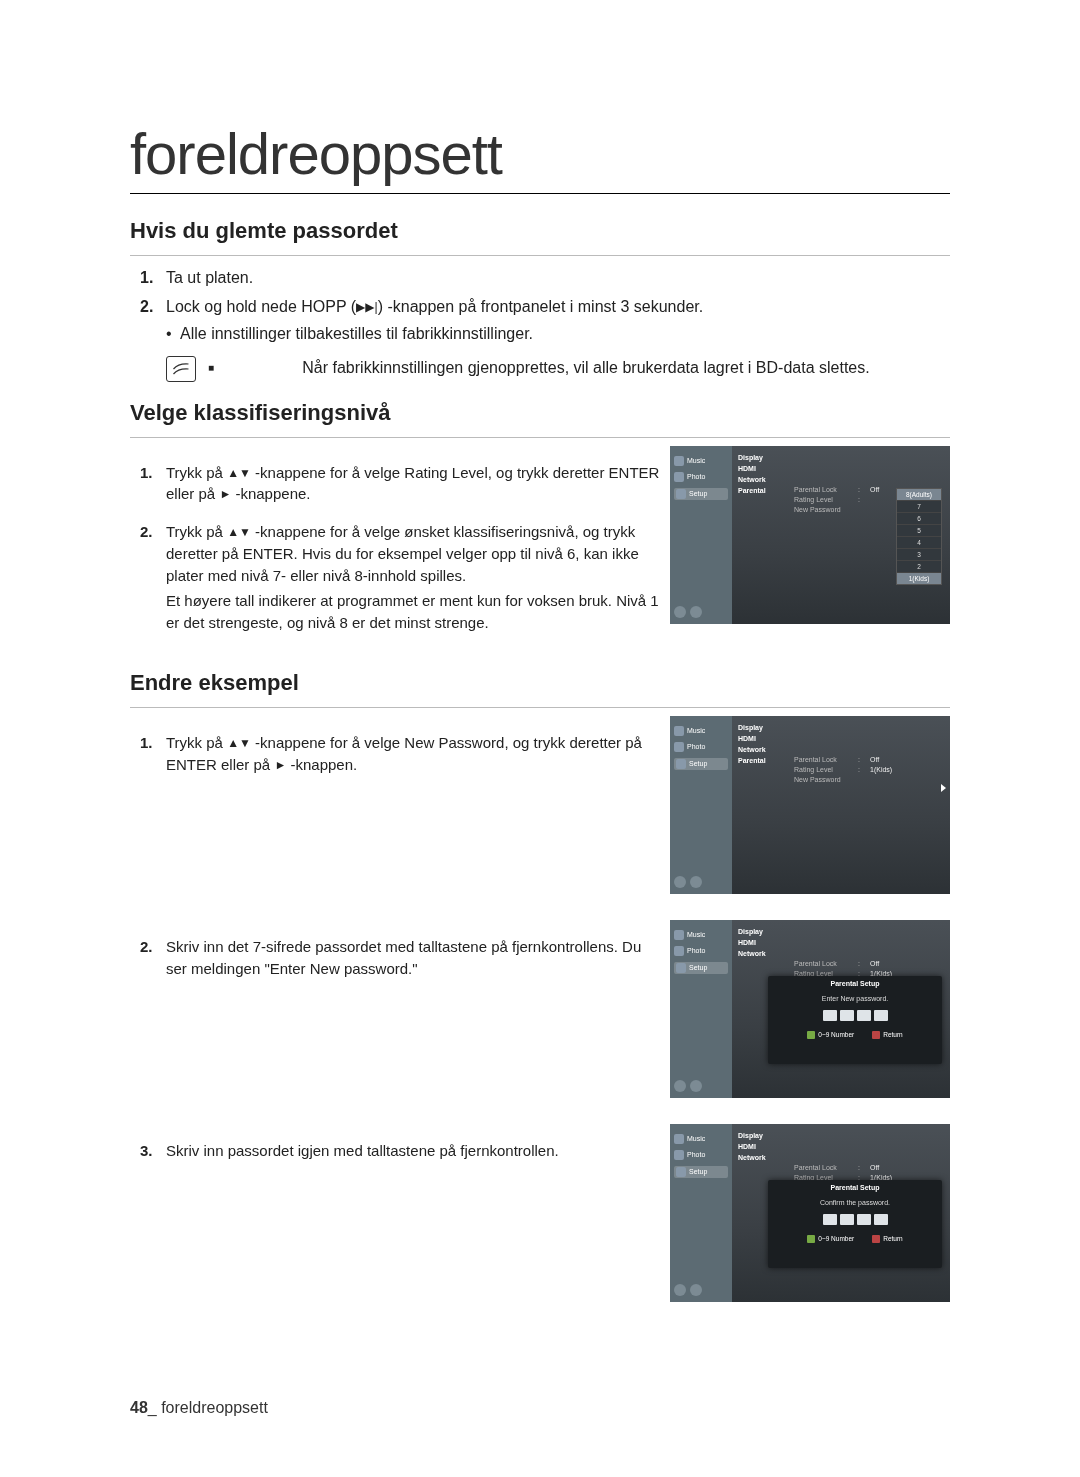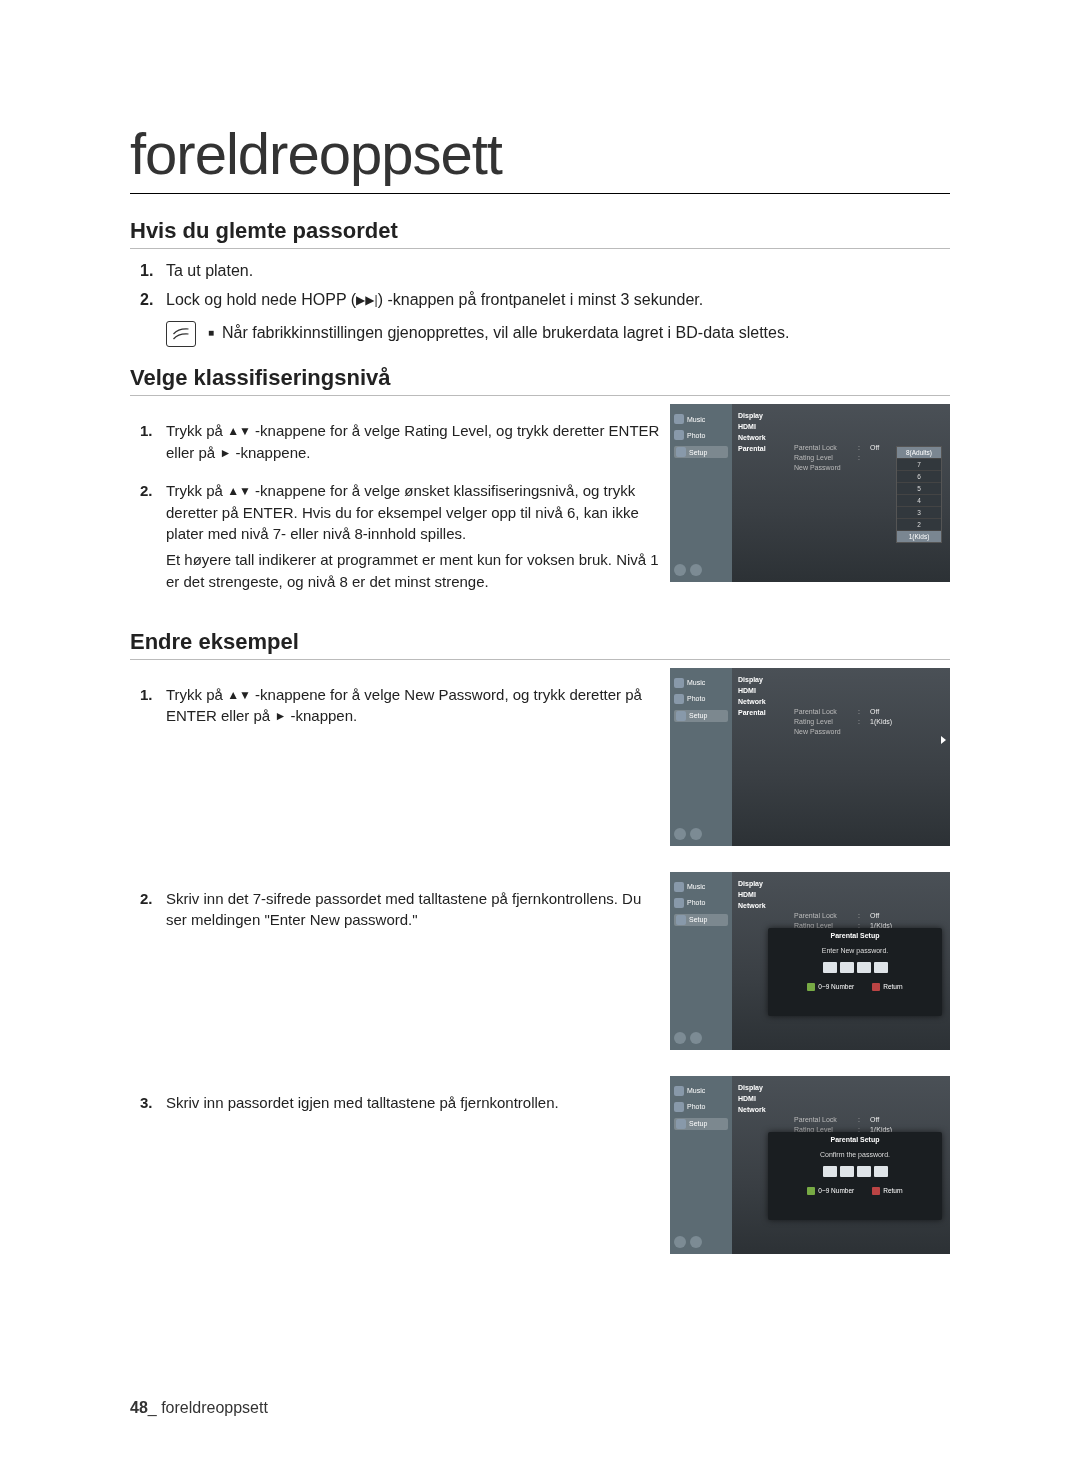--- a/index.html
+++ b/index.html
@@ -20,21 +20,21 @@
     color: #333;
     border-bottom: 1px solid #000;
     padding-bottom: 6px;
     margin-bottom: 24px;
   }
   .section-heading {
     font-size: 22px;
     font-weight: bold;
     margin: 18px 0 8px 0;
     border-bottom: 1px solid #bbb;
-    padding-bottom: 4px;
+    padding-bottom: 11px;
   }
   ol.steps {
     list-style: none;
     counter-reset: step;
     margin: 10px 0 10px 0;
   }
   ol.steps > li {
     counter-increment: step;
     position: relative;
     padding-left: 36px;
@@ -57,21 +57,21 @@
   }
   .note-row { display: flex; align-items: flex-start; gap: 12px; margin: 8px 0 8px 36px; }
   .note-icon {
     width: 30px; height: 26px; border: 1.5px solid #333;
     display: flex; align-items: center; justify-content: center;
     font-size: 16px; border-radius: 3px;
     background: #fff;
     flex: 0 0 auto;
   }
   .note-icon svg { width: 20px; height: 16px; }
-  .note-text { flex: 1; }
+  .note-text { flex: 1; text-align: center; }
   .note-text ul { list-style: none; }
   .note-text ul li { padding-left: 14px; position: relative; line-height: 1.45; }
   .note-text ul li::before {
     content: "■"; position: absolute; left: 0; font-size: 10px; top: 5px;
   }
   .row { display: flex; align-items: flex-start; gap: 10px; margin-bottom: 26px; }
   .row .text { flex: 1; }
   .row .text ol.steps > li { font-size: 15px; margin-top: 16px; }
   .screenshot {
     width: 280px; height: 178px;
@@ -143,20 +143,23 @@
 </head>
 <body>
 
 <h1 class="page-title">foreldreoppsett</h1>
 
 <h2 class="section-heading">Hvis du glemte passordet</h2>
 <ol class="steps">
   <li><span>Ta ut platen.</span></li>
   <li>
     <span>Lock og hold nede </span><b>HOPP</b><span> (</span><span class="arrow-sym">▶▶|</span><span>) -knappen på frontpanelet i minst 3 sekunder.</span>
+    <ul class="bullets">
+      <li><span>Alle innstillinger tilbakestilles til fabrikkinnstillinger.</span></li>
+    </ul>
   </li>
 </ol>
 <div class="note-row">
   <div class="note-icon">
     <svg viewBox="0 0 24 18">
         <path d="M3 9 Q9 2 21 3 M3 15 Q9 8 21 9" stroke="#333" stroke-width="1.5" fill="none"></path>
       </svg>
   </div>
   <div class="note-text">
     <ul>

